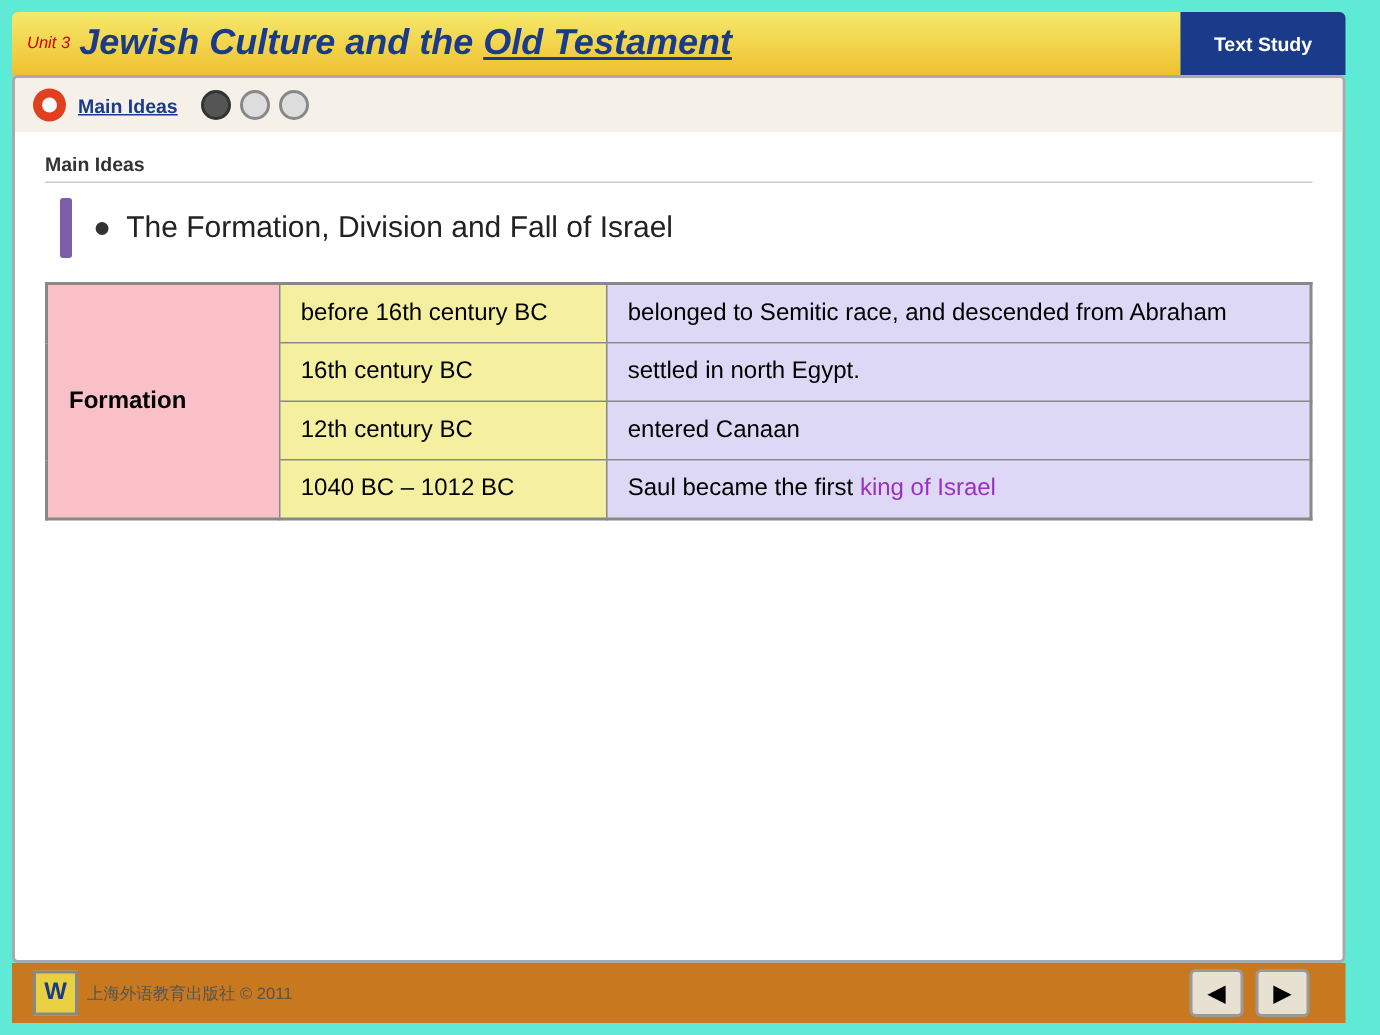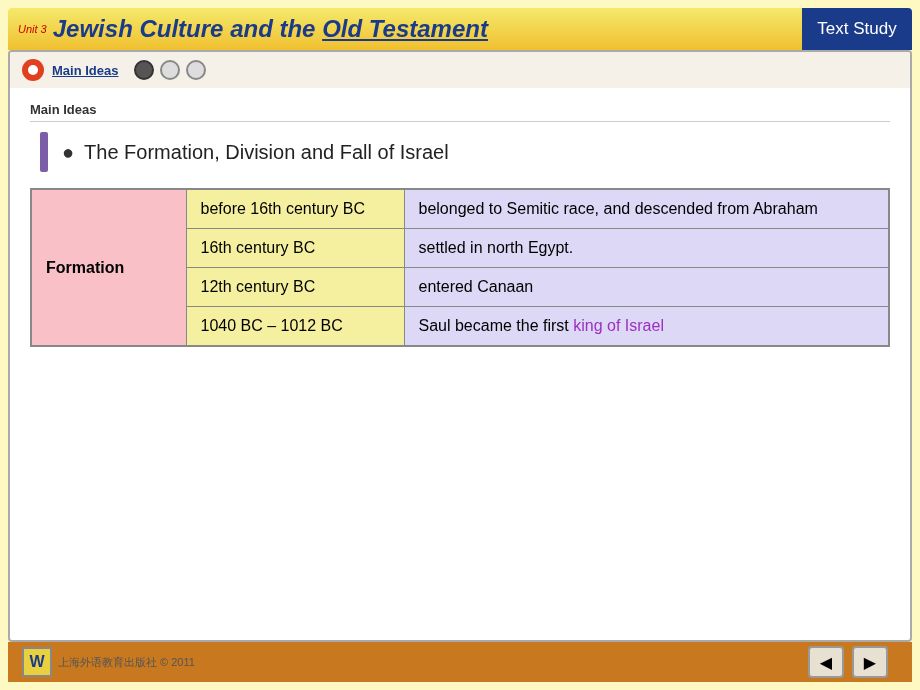--- a/index.html
+++ b/index.html
@@ -9,22 +9,22 @@
       height: 690px;
       overflow: hidden;
       font-family: Arial, sans-serif;
       background: #c8781e;
     }
 
     
     .outer-frame {
       width: 920px;
       height: 690px;
-      background: #fef9c3;
-      padding: 8px 8px 8px 8px;
+      background: #5eead4;
+      padding: 8px 23px 8px 8px;
       position: relative;
     }
 
     
     .top-bar {
       display: flex;
       align-items: stretch;
       height: 42px;
       margin-bottom: 0;
     }
@@ -53,22 +53,22 @@
     }
 
     .title-text .old {
       text-decoration: underline;
       font-style: italic;
     }
 
     .text-study-tab {
       background: #1a3a8a;
       color: white;
-      font-size: 17px;
-      font-weight: normal;
+      font-size: 13px;
+      font-weight: bold;
       display: flex;
       align-items: center;
       justify-content: center;
       padding: 0 14px;
       min-width: 110px;
       border-radius: 0 4px 0 0;
     }
 
     
     .nav-bar {

